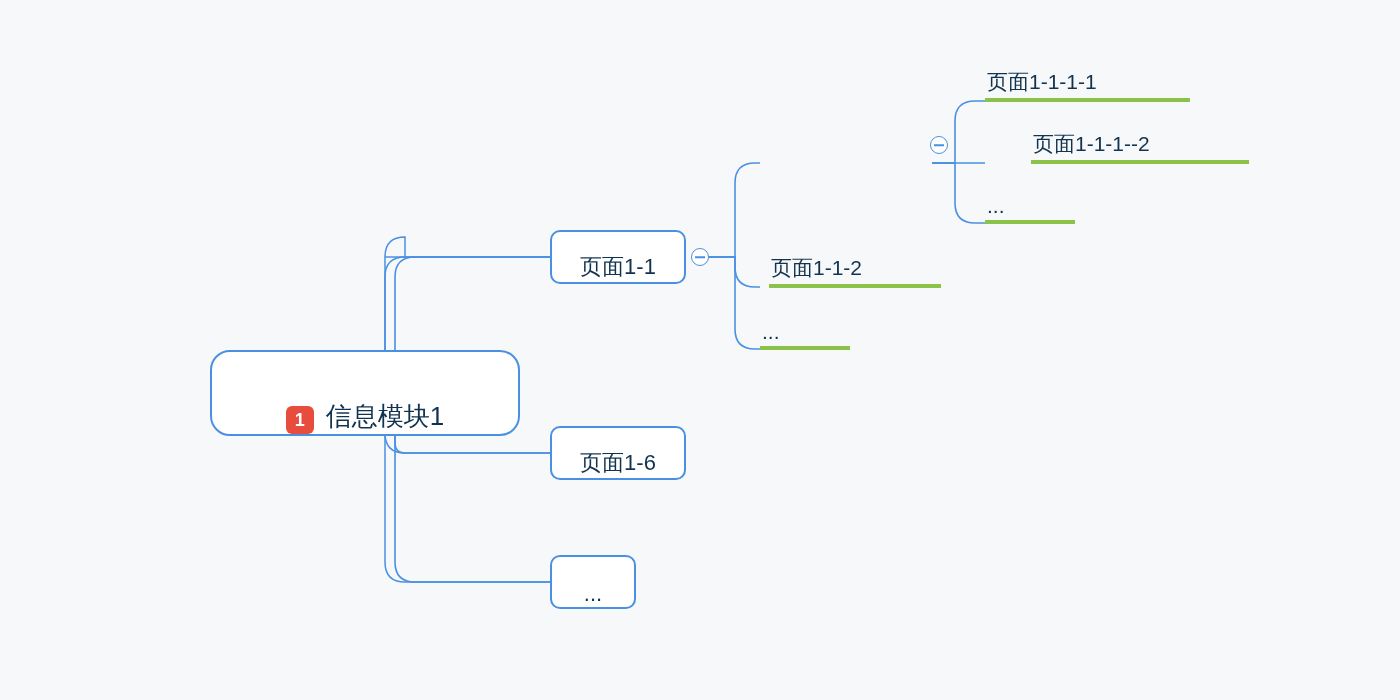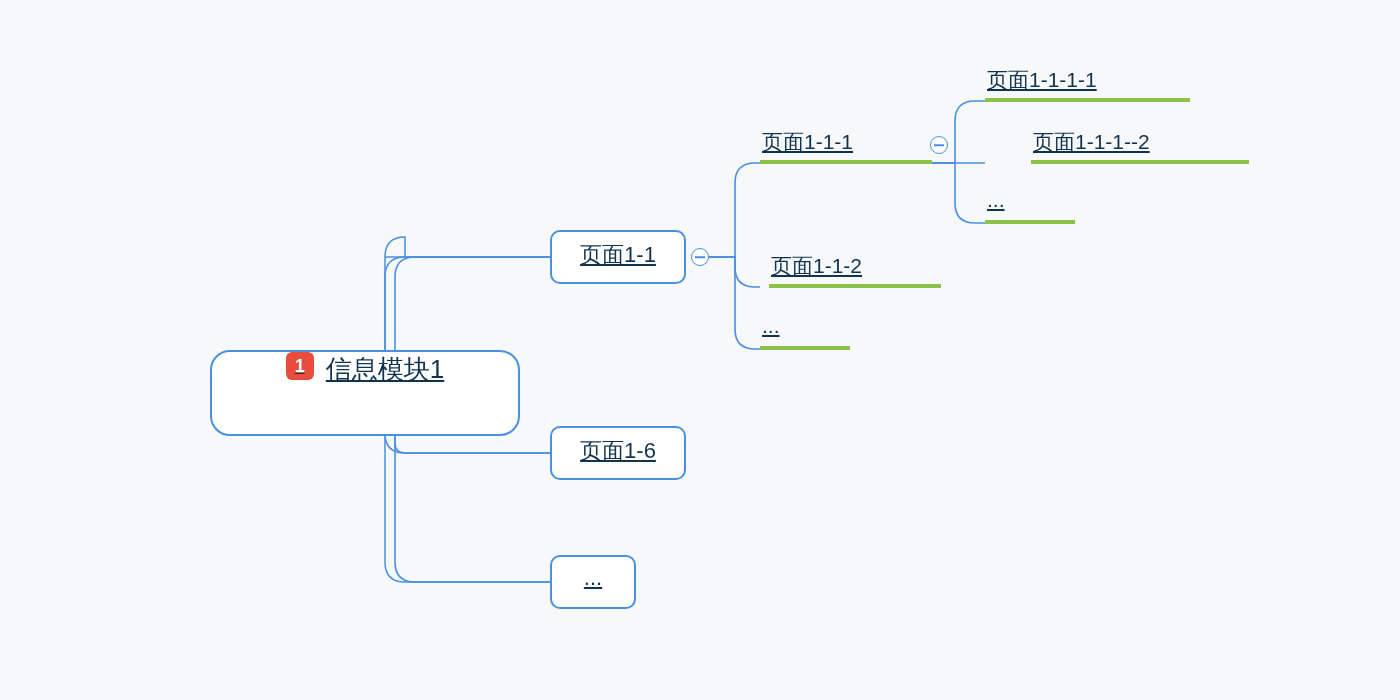--- a/index.html
+++ b/index.html
@@ -21,24 +21,23 @@
     top: 0;
     left: 0;
     width: 1400px;
     height: 700px;
     pointer-events: none;
   }
   .node {
     position: absolute;
     box-sizing: border-box;
     display: flex;
-    align-items: flex-start;
+    align-items: flex-end;
     justify-content: center;
     color: #12334f;
-    text-decoration: underline;
   }
   .root-node {
     border: 2px solid #4a90e2;
     border-radius: 20px;
     background: #fff;
     font-size: 26px;
     padding: 0 28px;
   }
   .root-badge {
     display: inline-flex;
@@ -51,21 +50,21 @@
     color: #fff;
     font-size: 18px;
     font-weight: 600;
     margin-right: 12px;
   }
   .box-node {
     border: 2px solid #4a90e2;
     border-radius: 10px;
     background: #fff;
     font-size: 22px;
-    padding: 8px 22px;
+    padding: 0 22px;
   }
   .underline-node {
     font-size: 21px;
     justify-content: flex-start;
     padding: 0 2px 6px 2px;
   }
   .underline-node::after {
     content: "";
     position: absolute;
     left: 0;
@@ -148,23 +147,20 @@
   <div class="toggle" style="left:691px; top:248px;"></div>
 
   <div class="node box-node" style="left:550px; top:426px; width:136px; height:54px;">
     <span>页面1-6</span>
   </div>
 
   <div class="node box-node" style="left:550px; top:555px; width:86px; height:54px;">
     <span>...</span>
   </div>
 
-  <div class="node underline-node" style="left:760px; top:128px; width:172px; height:36px;">
-    <span>页面1-1-1</span>
-  </div>
   <div class="toggle" style="left:930px; top:136px;"></div>
 
   <div class="node underline-node" style="left:769px; top:252px; width:172px; height:36px;">
     <span>页面1-1-2</span>
   </div>
 
   <div class="node underline-node" style="left:760px; top:314px; width:90px; height:36px;">
     <span>...</span>
   </div>
 

